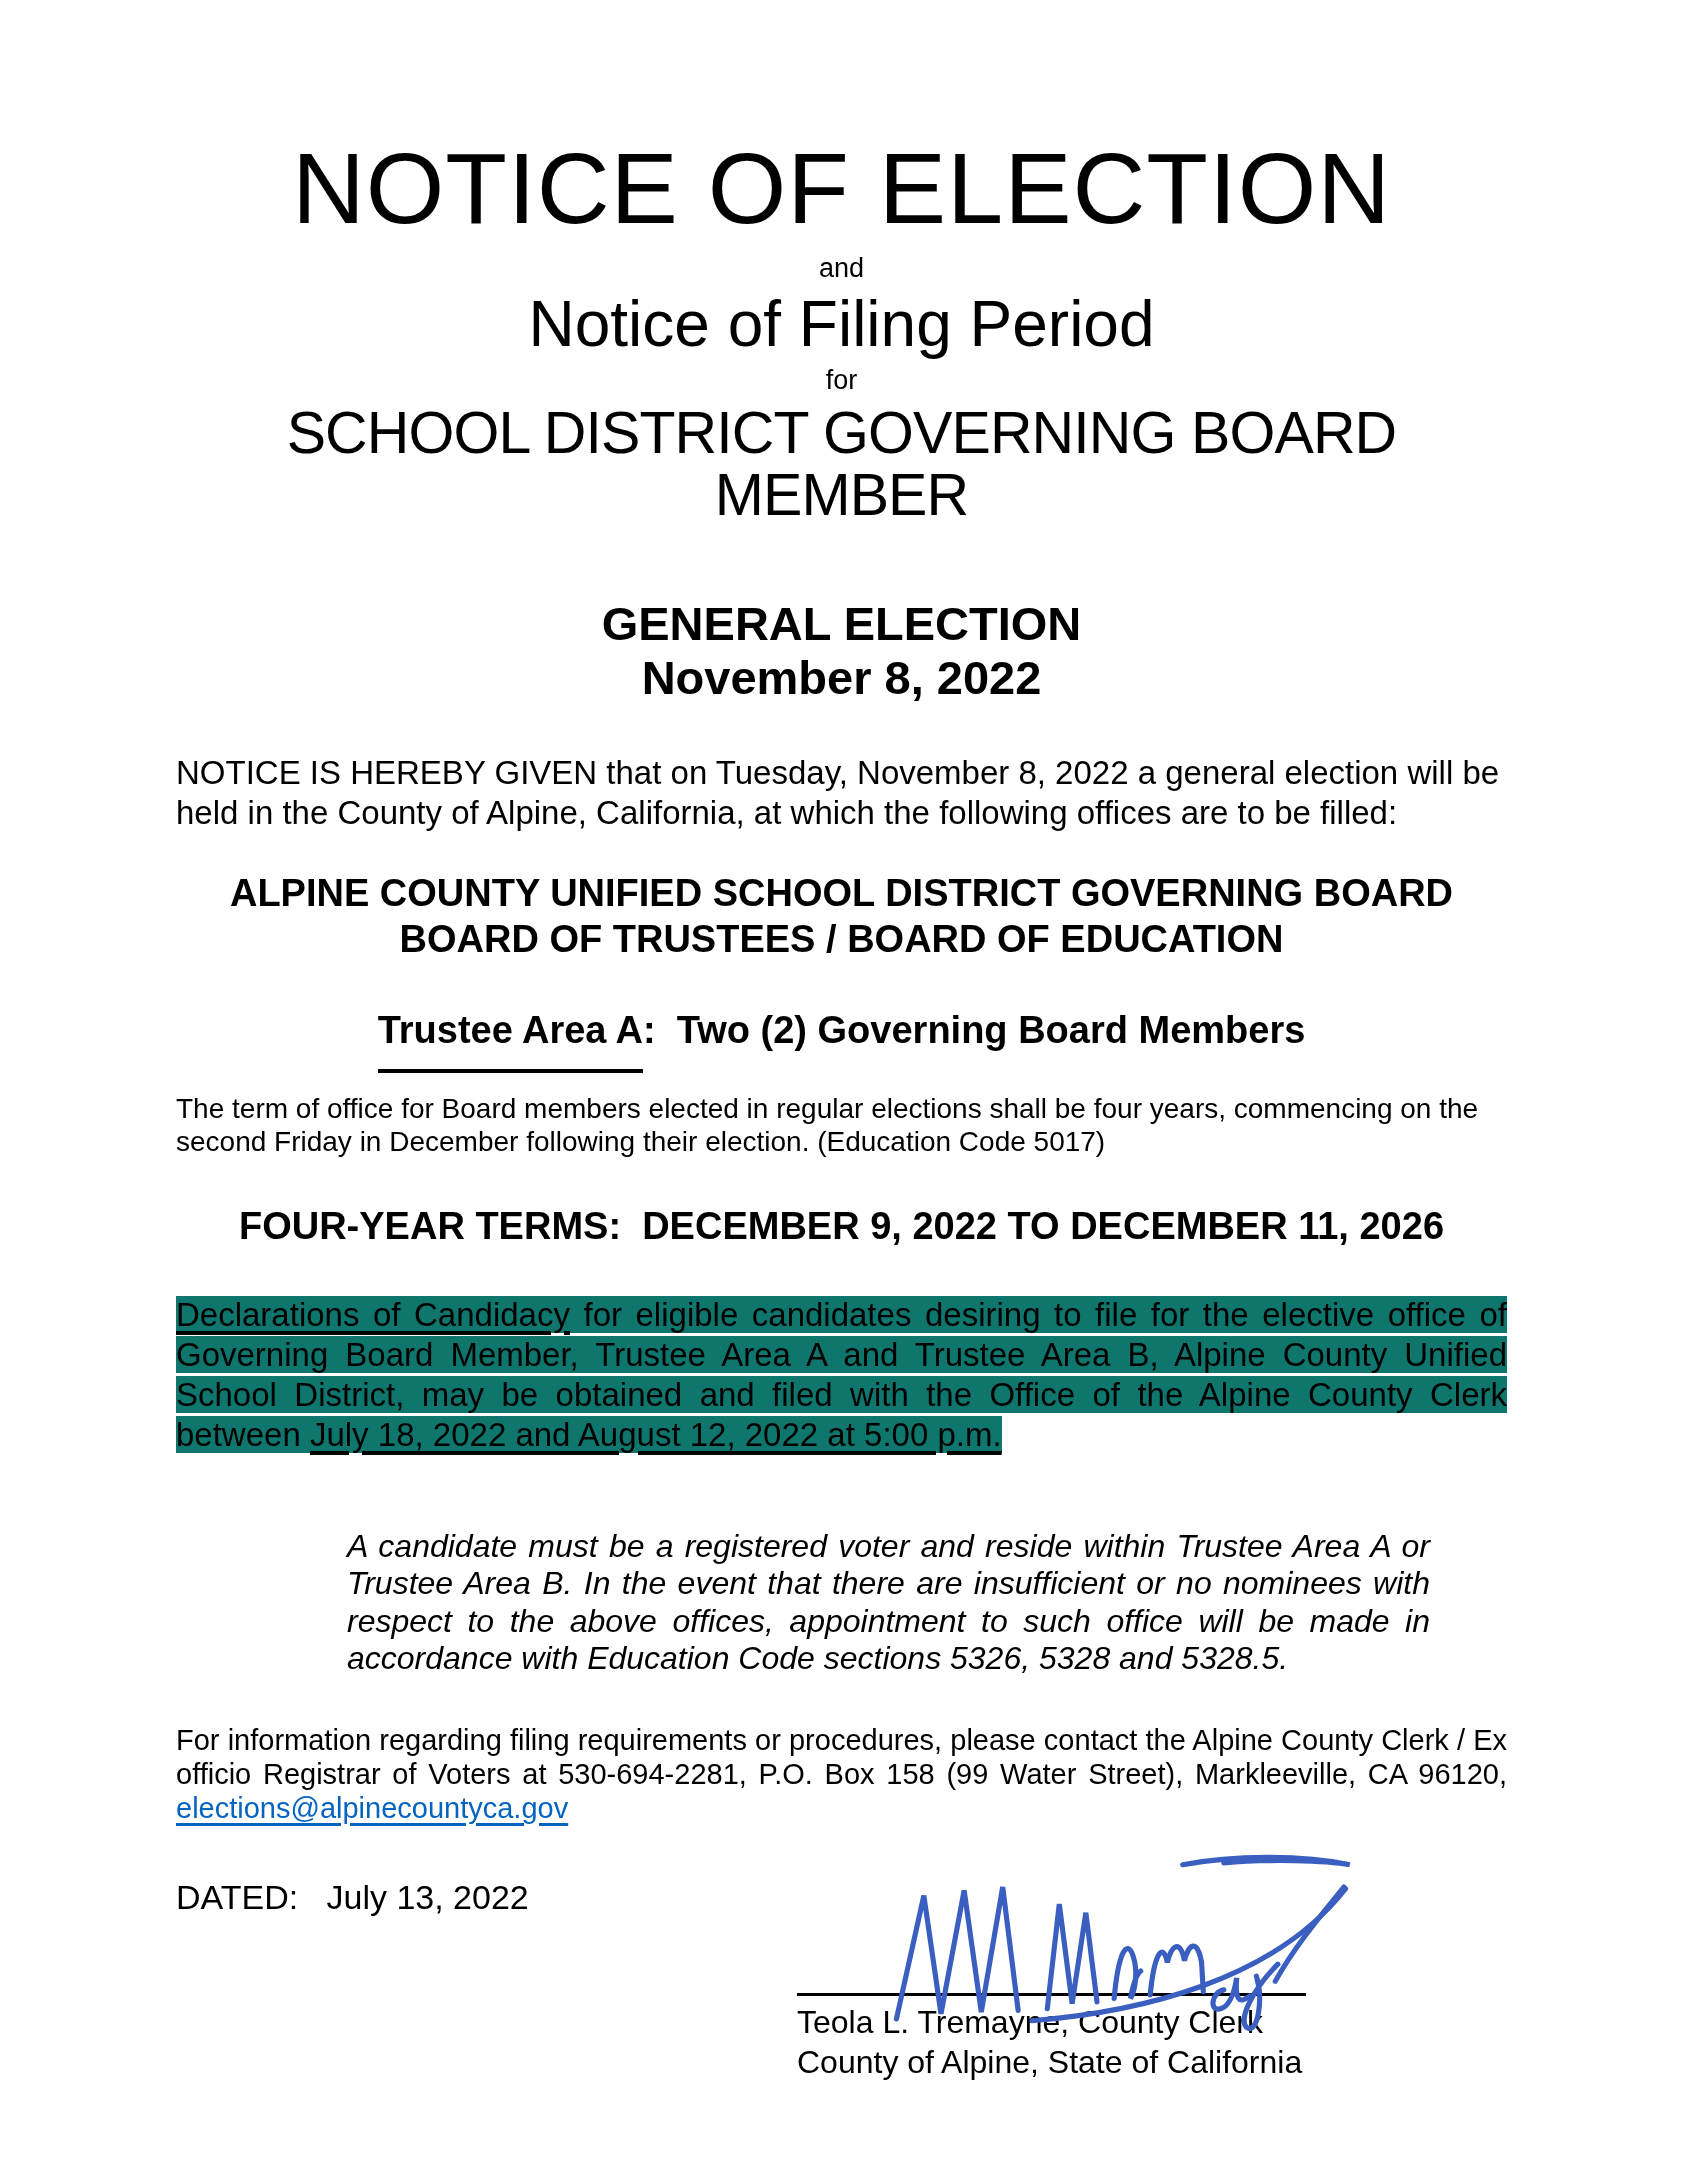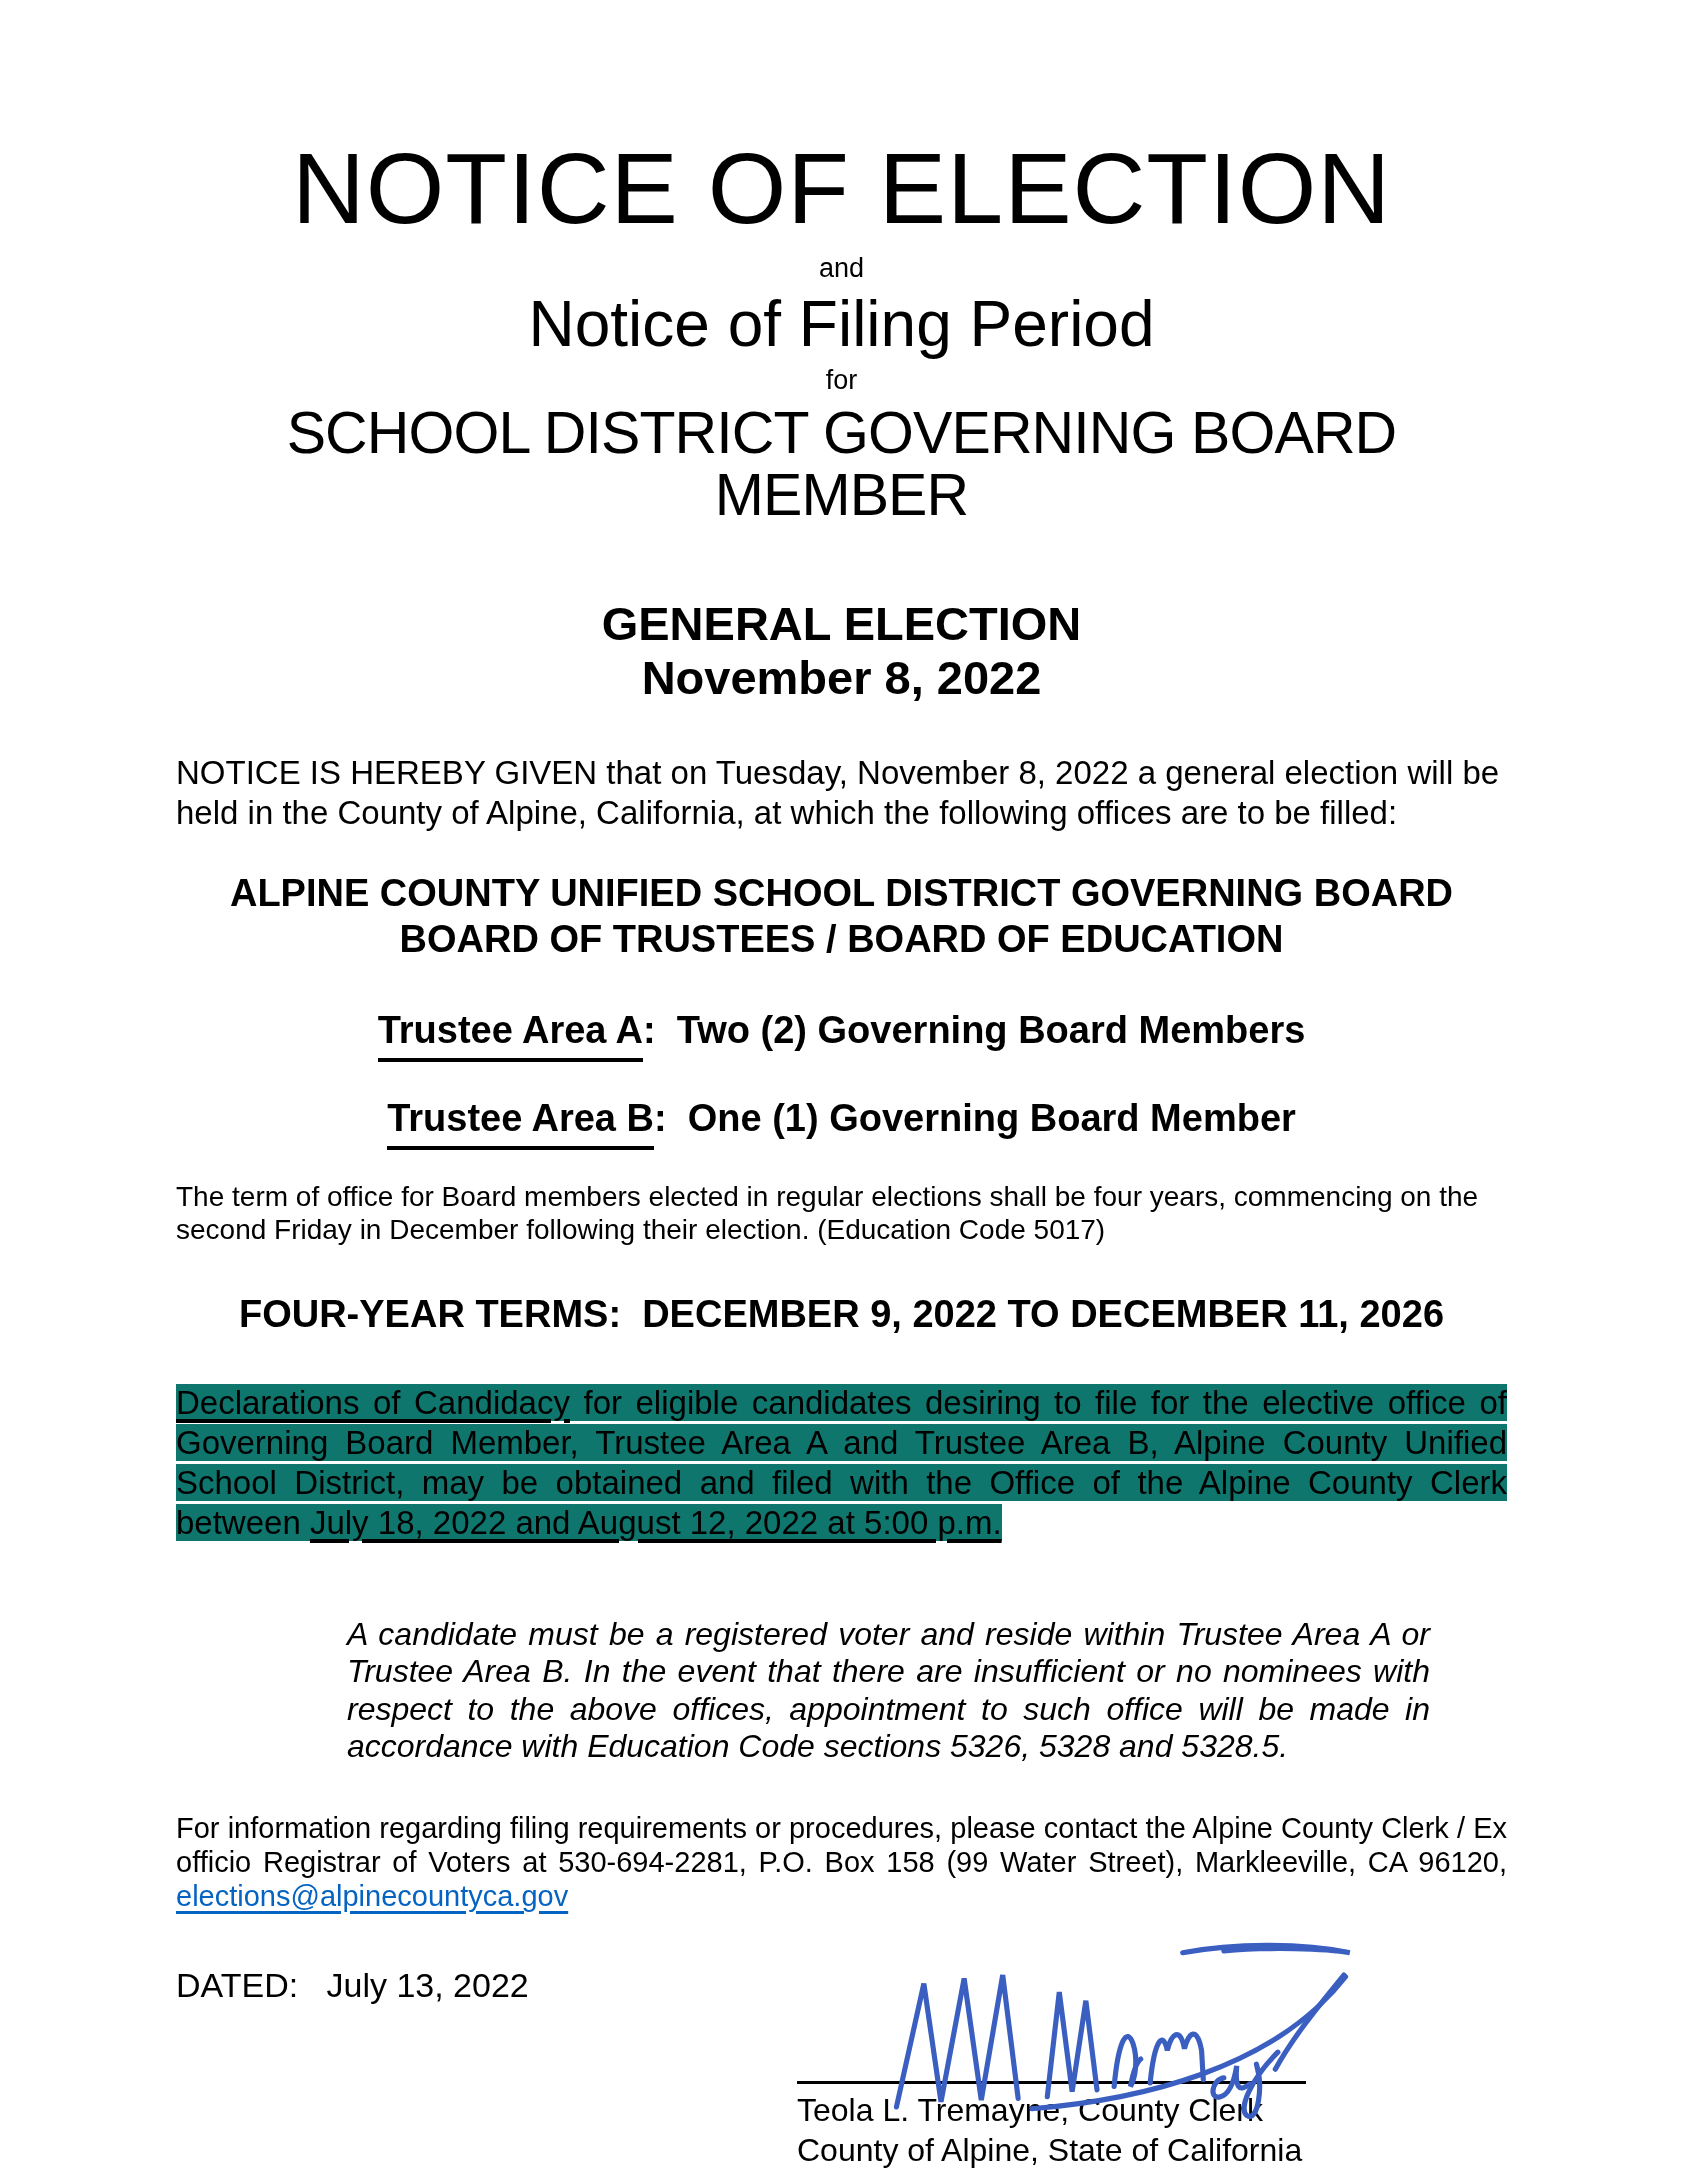--- a/index.html
+++ b/index.html
@@ -79,21 +79,21 @@
     margin-top: 1.8px;
   }
   .trustee {
     font-size: 38px;
     font-weight: bold;
     margin-top: 47px;
   }
   .trustee-b { margin-top: 45px; }
   .trustee .ul-label {
     border-bottom: 4.5px solid #000;
-    padding-bottom: 7px;
+    padding-bottom: 18px;
   }
   .term {
     font-size: 28px;
     line-height: 1.18;
     margin-top: 40px;
     text-align: left;
   }
   .four-year {
     font-size: 38px;
     font-weight: bold;
@@ -180,21 +180,20 @@
   <div class="center general pre">GENERAL ELECTION</div>
   <div class="center general-date pre">November 8, 2022</div>
 
   <div class="intro">NOTICE IS HEREBY GIVEN that on Tuesday, November 8, 2022 a general election will be held in the County of Alpine, California, at which the following offices are to be filled:</div>
 
   <div class="center district">ALPINE COUNTY UNIFIED SCHOOL DISTRICT GOVERNING BOARD</div>
   <div class="center district2">BOARD OF TRUSTEES / BOARD OF EDUCATION</div>
 
   <div class="center trustee pre"><span class="ul-label">Trustee Area A</span><span>:  Two (2) Governing Board Members</span></div>
 
-  <div class="center trustee trustee-b pre"><span class="ul-label">Trustee Area B</span><span>:  One (1) Governing Board Member</span></div>
 
   <div class="term">The term of office for Board members elected in regular elections shall be four years, commencing on the second Friday in December following their election. (Education Code 5017)</div>
 
   <div class="center four-year pre">FOUR-YEAR TERMS:  DECEMBER 9, 2022 TO DECEMBER 11, 2026</div>
 
   <div class="declaration"><span class="hl ul-thick">Declarations of Candidacy</span><span class="hl"> for eligible candidates desiring to file for the elective office of Governing Board Member, Trustee Area A and Trustee Area B, Alpine County Unified School District, may be obtained and filed with the Office of the Alpine County Clerk between </span><span class="hl ul-thick">July 18, 2022 and August 12, 2022 at 5:00 p.m.</span></div>
 
   <div class="candidate">A candidate must be a registered voter and reside within Trustee Area A or Trustee Area B.  In the event that there are insufficient or no nominees with respect to the above offices, appointment to such office will be made in accordance with Education Code sections 5326, 5328 and 5328.5.</div>
 
   <div class="contact"><span>For information regarding filing requirements or procedures, please contact the Alpine County Clerk / Ex officio Registrar of Voters at 530-694-2281, P.O. Box 158 (99 Water Street), Markleeville, CA 96120, </span><a href="#" class="email-link">elections@alpinecountyca.gov</a></div>

